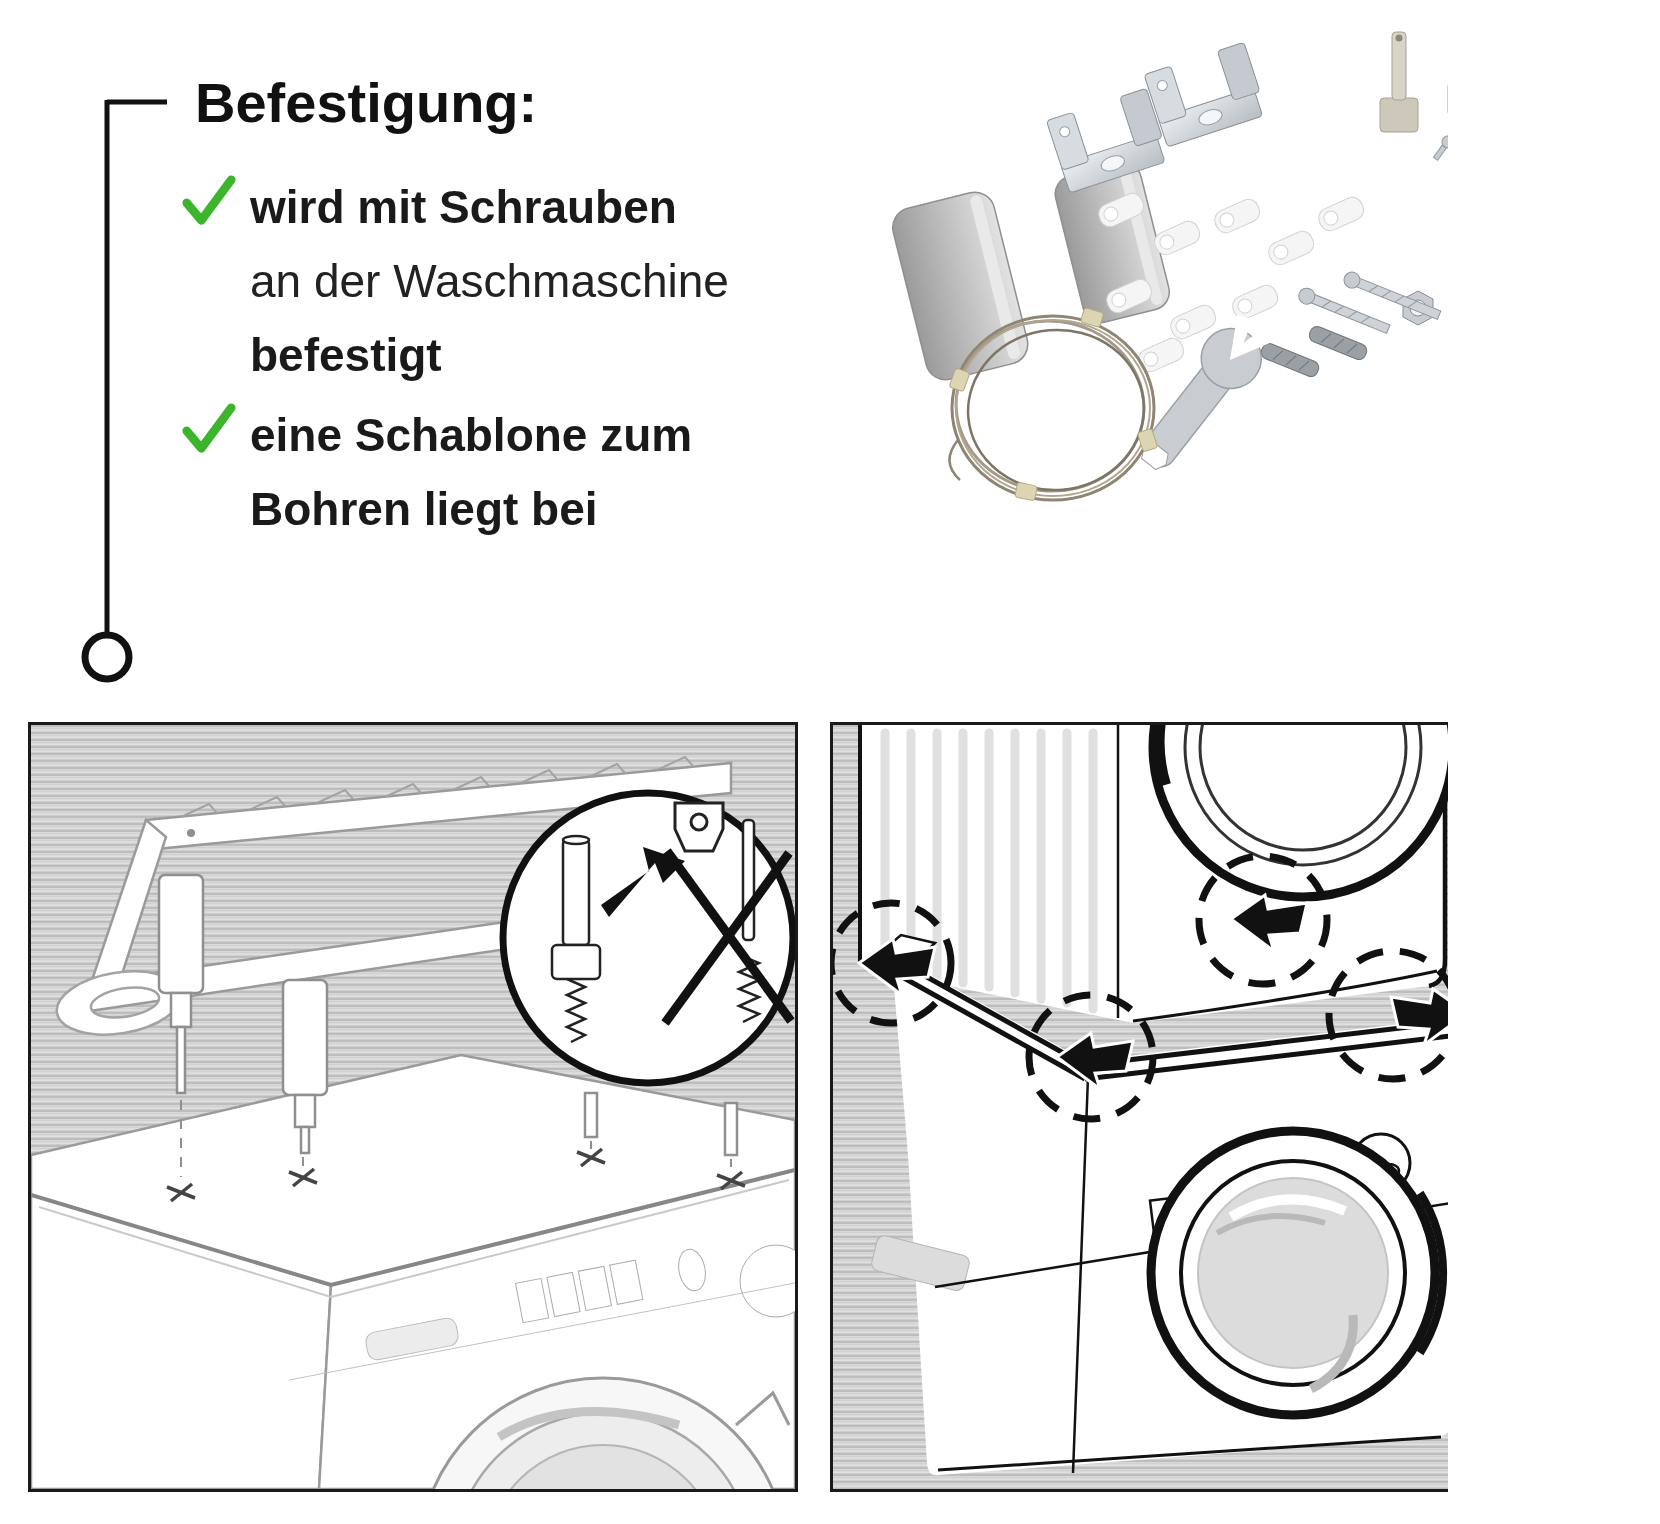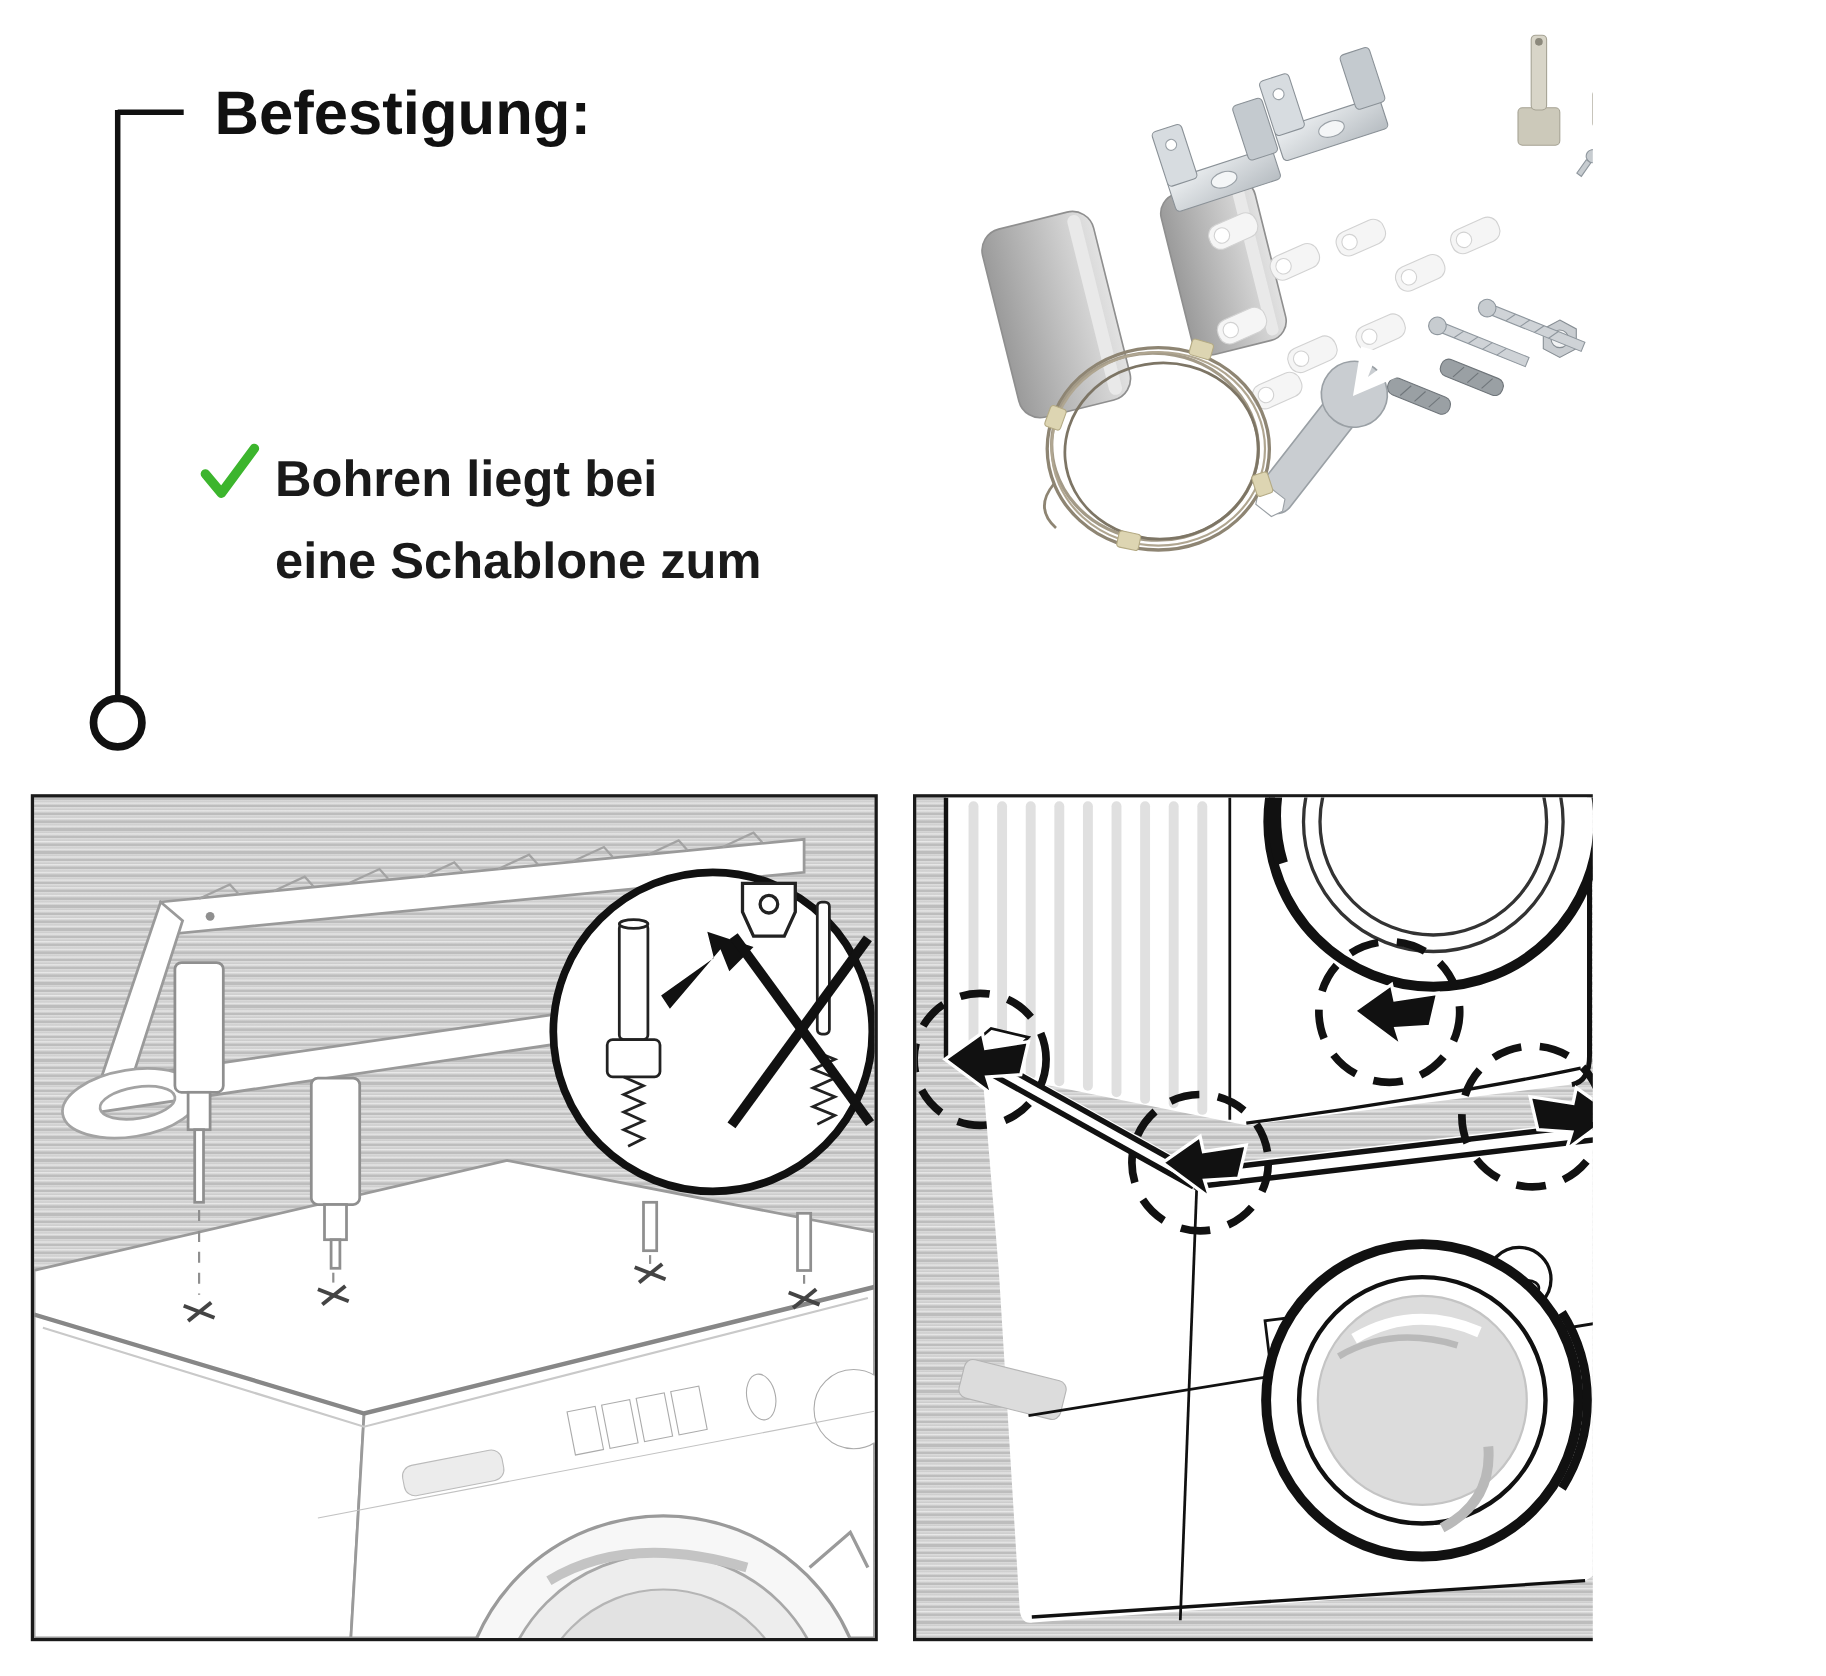--- a/index.html
+++ b/index.html
@@ -36,28 +36,38 @@
 <div id="page">
 
   <svg id="bracket" width="120" height="620" viewBox="0 0 120 620">
     <line x1="37" y1="17" x2="97" y2="17" stroke="#111" stroke-width="5"></line>
     <line x1="37" y1="15" x2="37" y2="548" stroke="#111" stroke-width="5"></line>
     <circle cx="37" cy="572" r="22" fill="#fff" stroke="#111" stroke-width="7"></circle>
   </svg>
 
   <div id="title">Befestigung:</div>
 
+  <div class="bullet-row" id="bullet-row-1">
+    <svg class="check" viewBox="0 0 60 60">
+      <polyline points="7,32 22,50 53,8" fill="none" stroke="#3cb52d" stroke-width="9" stroke-linecap="round" stroke-linejoin="round"></polyline>
+    </svg>
+    <div class="bullet-lines">
+      <div class="bl-bold">wird mit Schrauben</div>
+      <div class="bl-reg">an der Waschmaschine</div>
+      <div class="bl-bold">befestigt</div>
+    </div>
+  </div>
 
   <div class="bullet-row" id="bullet-row-2">
     <svg class="check" viewBox="0 0 60 60">
       <polyline points="7,32 22,50 53,8" fill="none" stroke="#3cb52d" stroke-width="9" stroke-linecap="round" stroke-linejoin="round"></polyline>
     </svg>
     <div class="bullet-lines">
+      <div class="bl-bold">eine Schablone zum</div>
       <div class="bl-bold">Bohren liegt bei</div>
-      <div class="bl-bold">eine Schablone zum</div>
     </div>
   </div>
 
   <svg id="kit-photo" viewBox="0 0 840 530">
     <defs>
       <linearGradient id="gmetal" x1="0" y1="0" x2="1" y2="1">
         <stop offset="0" stop-color="#eef1f3"></stop>
           <stop offset="1" stop-color="#b7bdc2"></stop>
       </linearGradient>
       <linearGradient id="gcover" x1="0" y1="0" x2="1" y2="0">

